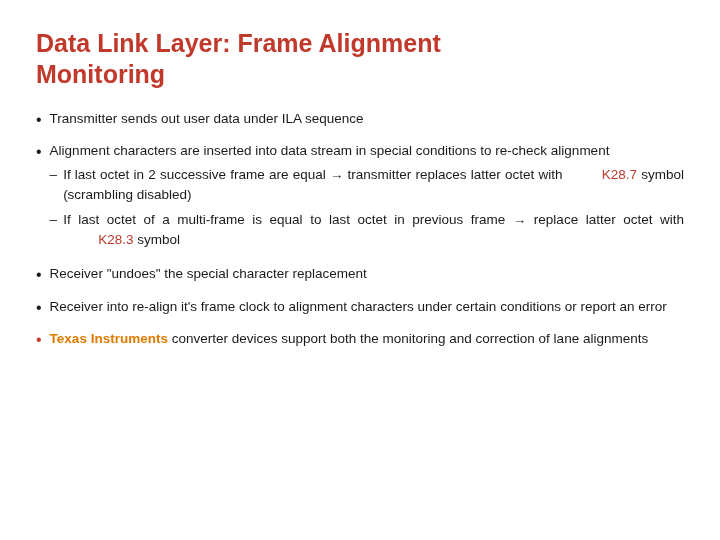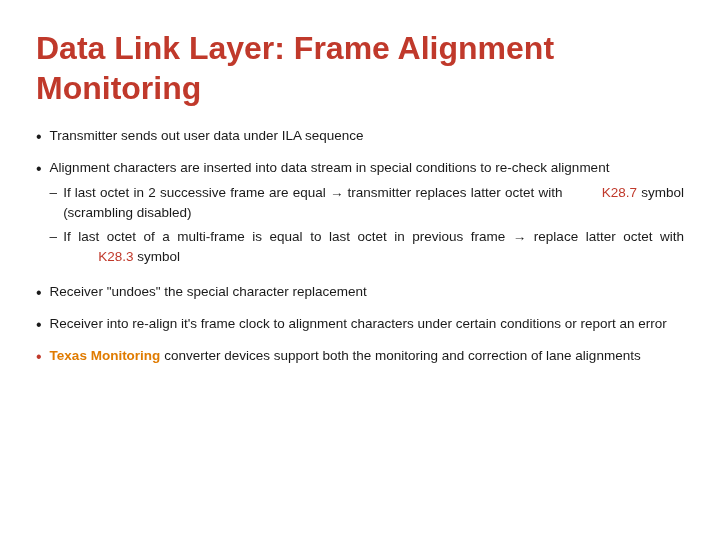--- a/index.html
+++ b/index.html
@@ -11,21 +11,21 @@
       overflow: hidden;
       position: relative;
     }
     .slide {
       width: 720px;
       height: 540px;
       padding: 28px 36px 20px 36px;
       position: relative;
     }
     .title {
-      font-size: 32px;
+      font-size: 25px;
       font-weight: bold;
       color: #c0392b;
       line-height: 1.25;
       margin-bottom: 18px;
     }
     .content {
       font-size: 13.5px;
       color: #1a1a1a;
       line-height: 1.5;
     }
@@ -142,19 +142,19 @@
       <span class="bullet-text">Receiver "undoes" the special character replacement</span>
     </div>
 
     <div class="bullet">
       <span class="bullet-dot">•</span>
       <span class="bullet-text">Receiver into re-align it's frame clock to alignment characters under certain conditions or report an error</span>
     </div>
 
     <div class="bullet last-bullet">
       <span class="bullet-dot" style="color:#c0392b;">•</span>
-      <span class="bullet-text"><span class="highlight-orange">Texas Monitoring</span> converter devices support both the monitoring and correction of lane alignments</span>
+      <span class="bullet-text"><span class="highlight-orange">Texas Instruments</span> converter devices support both the monitoring and correction of lane alignments</span>
     </div>
 
   </div>
 
 
 </div>
 
 </body></html>

